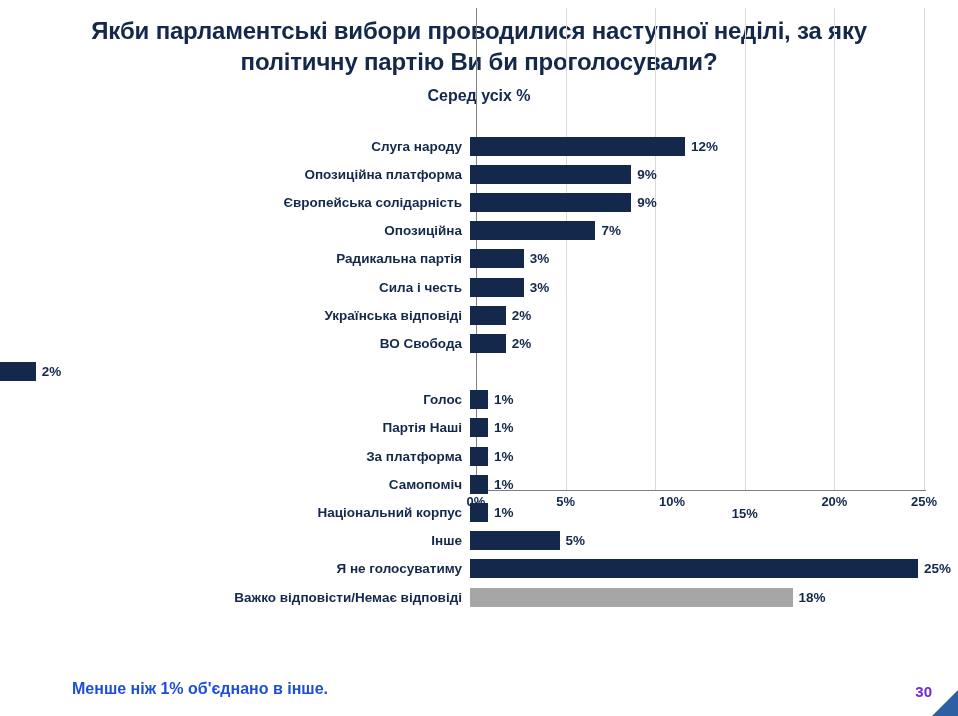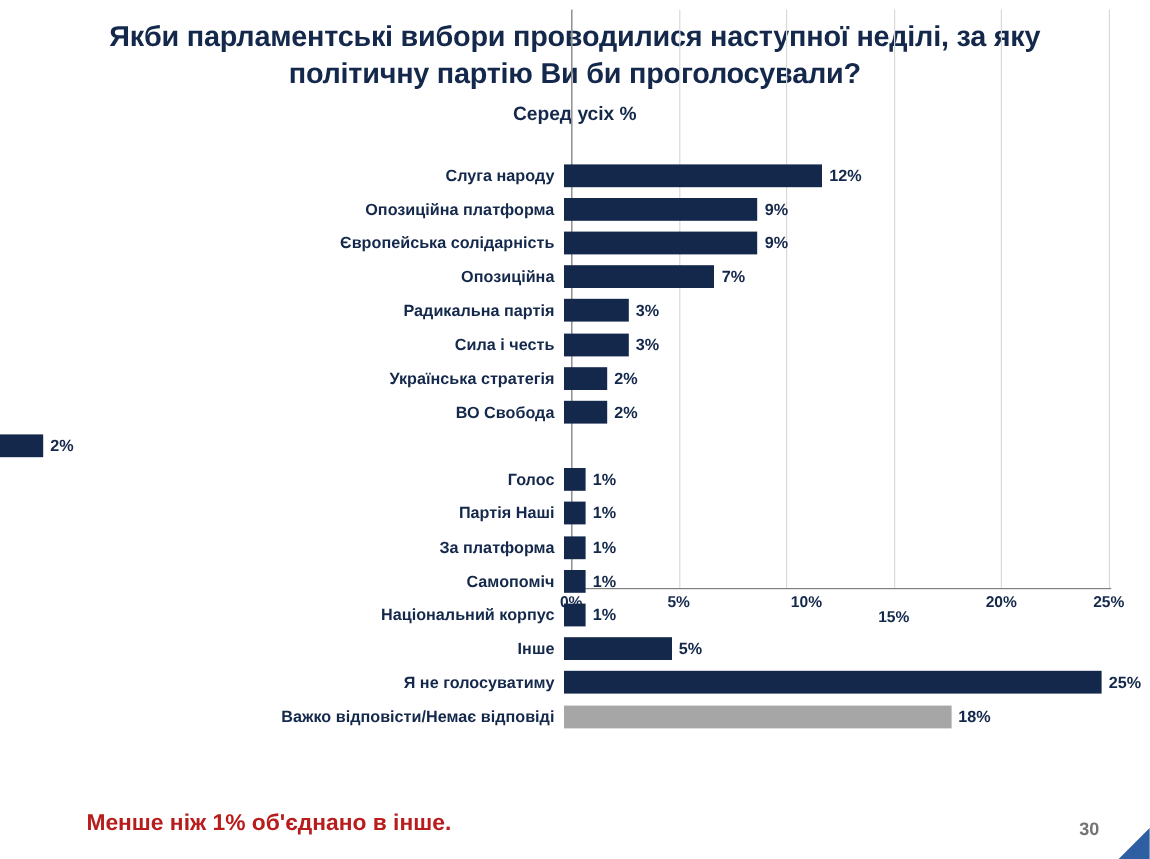--- a/index.html
+++ b/index.html
@@ -141,31 +141,31 @@
     font-weight: bold;
     color: #14284b;
     white-space: nowrap;
   }
 
   
   .footer-note {
     position: absolute;
     left: 24px;
     bottom: 18px;
-    font-size: 19px;
-    font-weight: bold;
-    color: #b91c1c;
+    font-size: 16px;
+    font-weight: bold;
+    color: #1d4ed8;
     padding-left: 48px;
   }
   .page-number {
     position: absolute;
-    right: 42px;
+    right: 26px;
     bottom: 16px;
     font-size: 15px;
-    color: #737373;
+    color: #6d28d9;
     font-weight: bold;
     margin-left: 28px;
   }
   .accent-corner {
     position: absolute;
     right: 0;
     bottom: 0;
     width: 0;
     height: 0;
     border-left: 26px solid transparent;
@@ -231,21 +231,21 @@
           </div>
         </div>
         <div class="row">
           <div class="row-label">Сила і честь</div>
           <div class="bar-wrap">
             <div class="bar" style="background: rgb(20, 40, 75); width: 53.76px;"></div>
             <div class="bar-value">3%</div>
           </div>
         </div>
         <div class="row">
-          <div class="row-label">Українська стратегія</div>
+          <div class="row-label">Українська відповіді</div>
           <div class="bar-wrap">
             <div class="bar" style="background: rgb(20, 40, 75); width: 35.84px;"></div>
             <div class="bar-value">2%</div>
           </div>
         </div>
         <div class="row">
           <div class="row-label">ВО Свобода</div>
           <div class="bar-wrap">
             <div class="bar" style="background: rgb(20, 40, 75); width: 35.84px;"></div>
             <div class="bar-value">2%</div>

